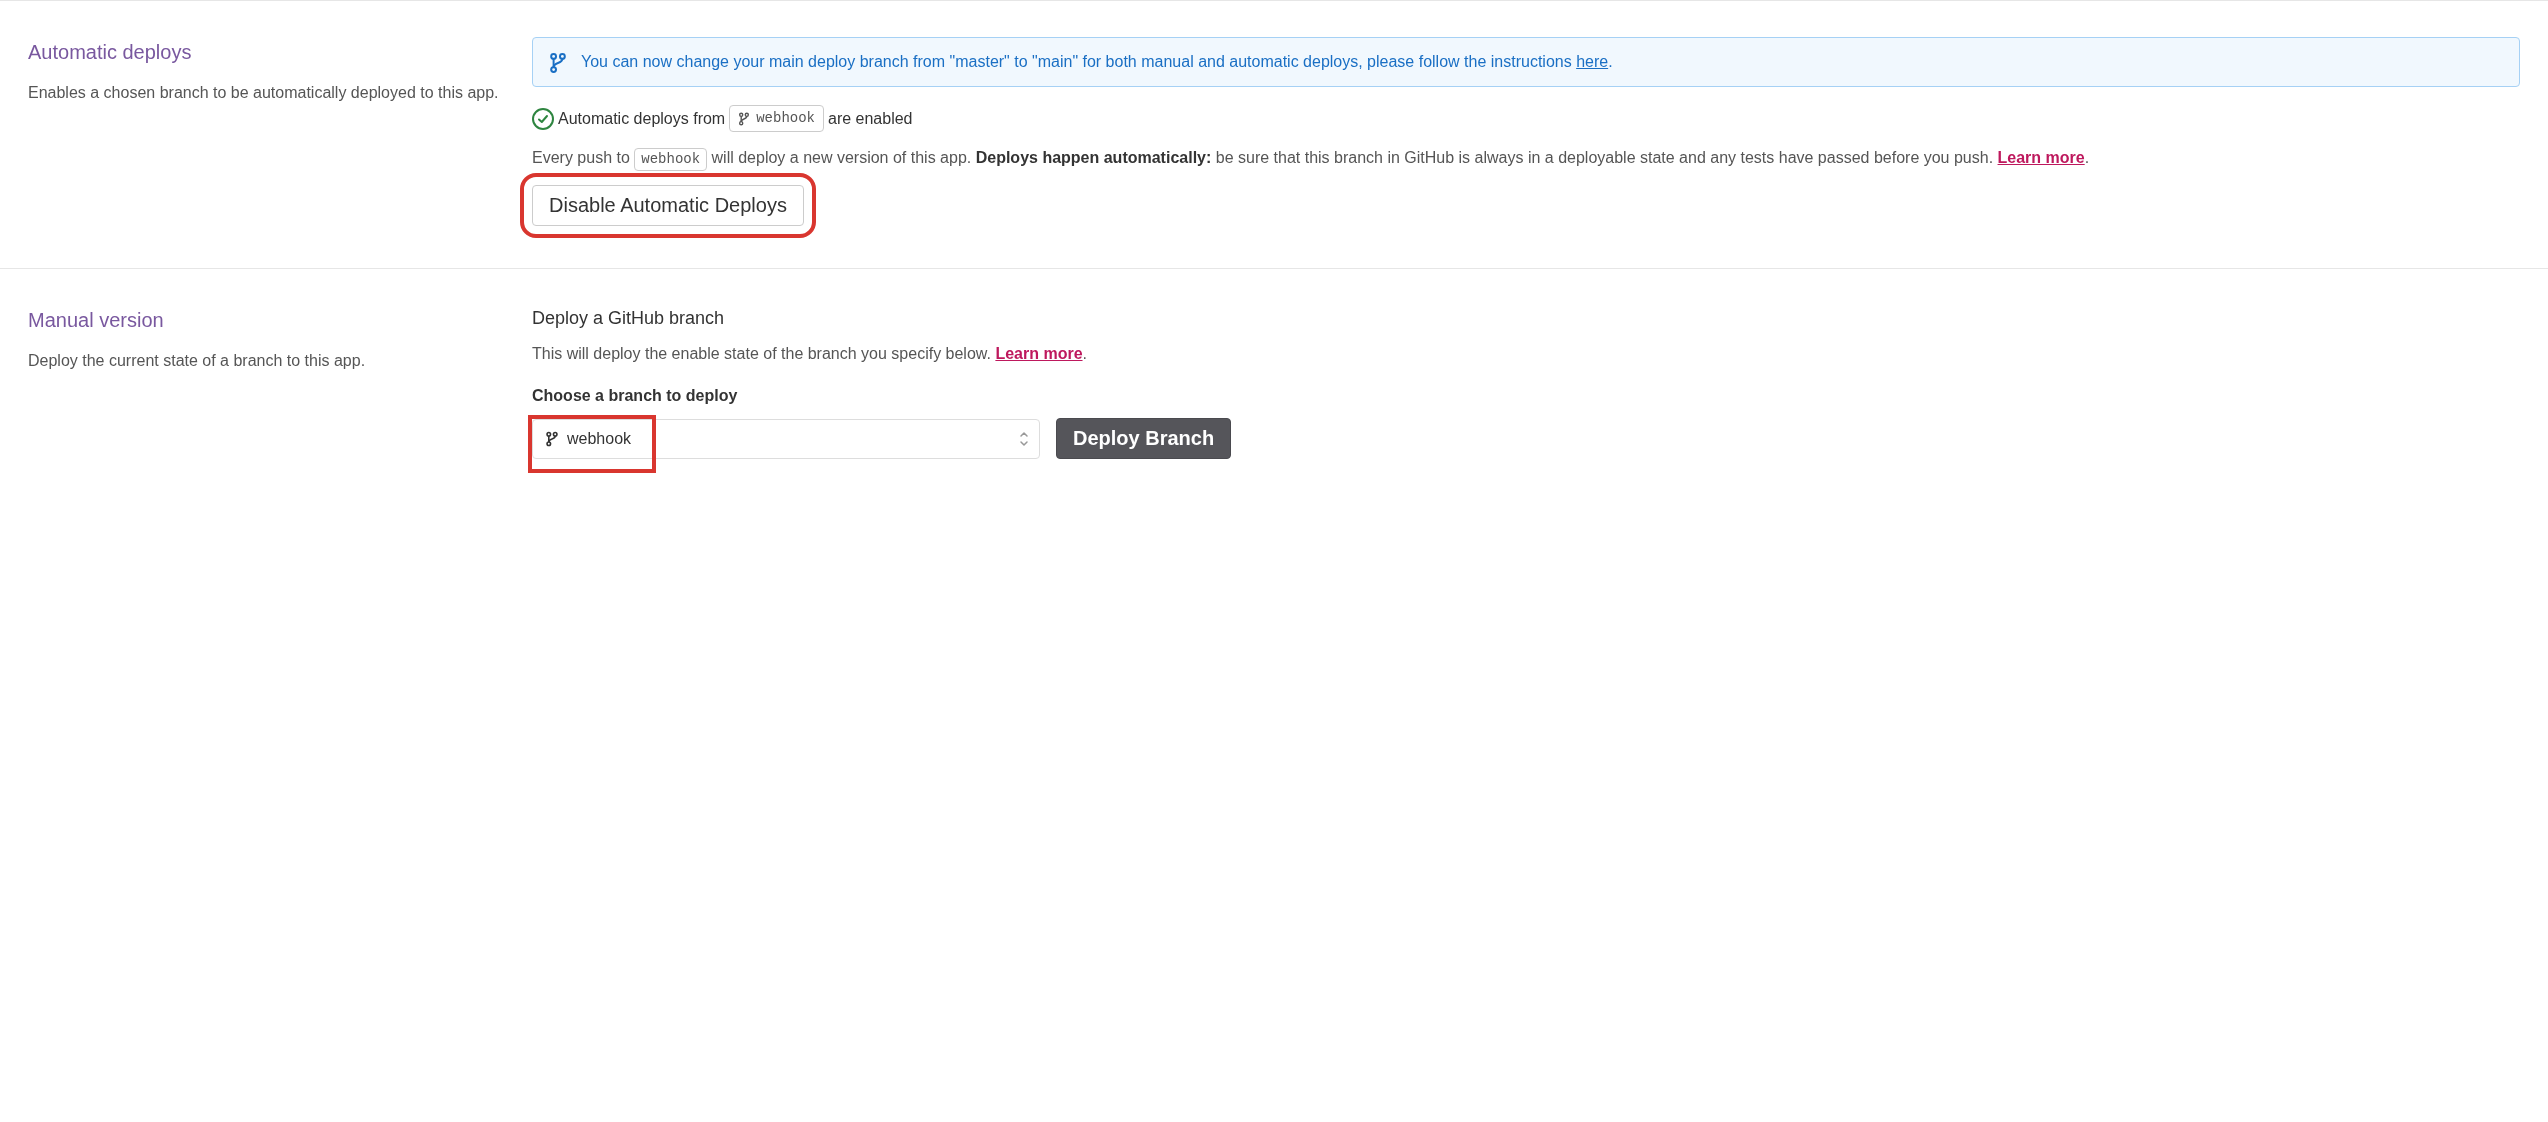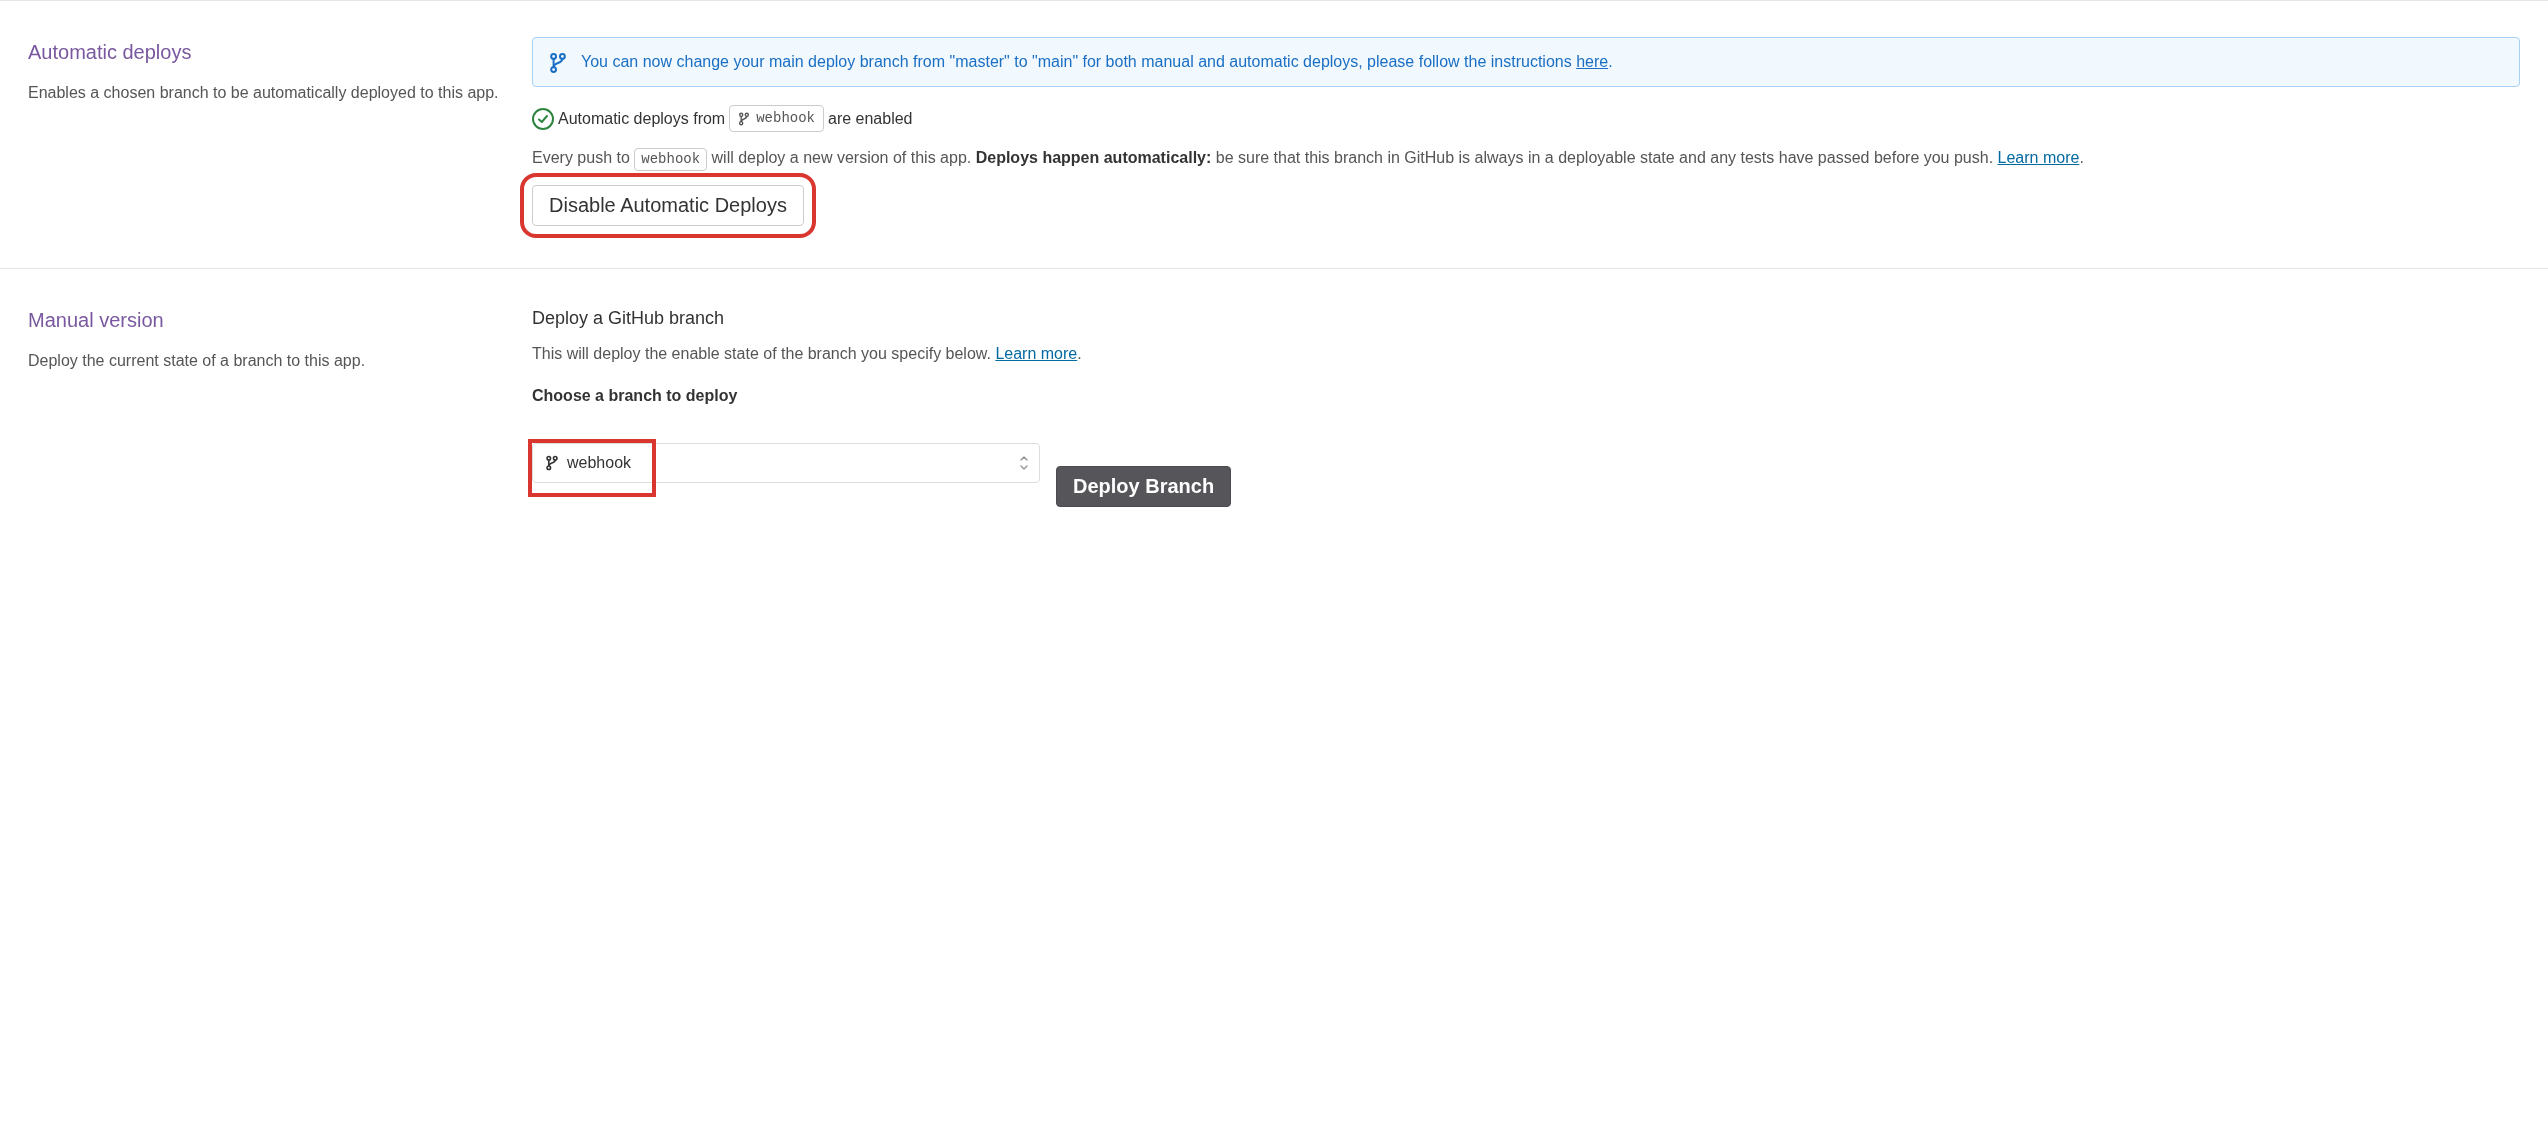--- a/index.html
+++ b/index.html
@@ -84,21 +84,21 @@
     color: #555;
     background: #fff;
   }
   .body-text {
     color: #555;
     font-size: 16px;
     margin-bottom: 14px;
   }
   .body-text strong { color: #333; font-weight: 600; }
   .body-text a,
-  .body-text a:visited { color: #0369a1; text-decoration: underline; }
+  .body-text a:visited { color: #be185d; text-decoration: underline; font-weight: bold; }
   .ci-block { margin-top: 28px; margin-bottom: 18px; }
   .ci-label {
     display: flex;
     align-items: center;
     gap: 10px;
     color: #333;
     font-size: 16px;
     margin-bottom: 6px;
   }
   .ci-label input[type="checkbox"] {
@@ -117,21 +117,20 @@
     padding: 8px 16px;
     border-radius: 4px;
     cursor: pointer;
     font-family: inherit;
   }
   .btn-dark {
     background: #55555a;
     color: #fff;
     border: 1px solid #4a4a4f;
     font-weight: 600;
-    margin-top: 48px;
   }
   .highlight-red {
     outline: 4px solid #d9362f;
     outline-offset: 8px;
   }
   .sub-heading {
     font-size: 18px;
     color: #333;
     margin-bottom: 10px;
     font-weight: 400;

